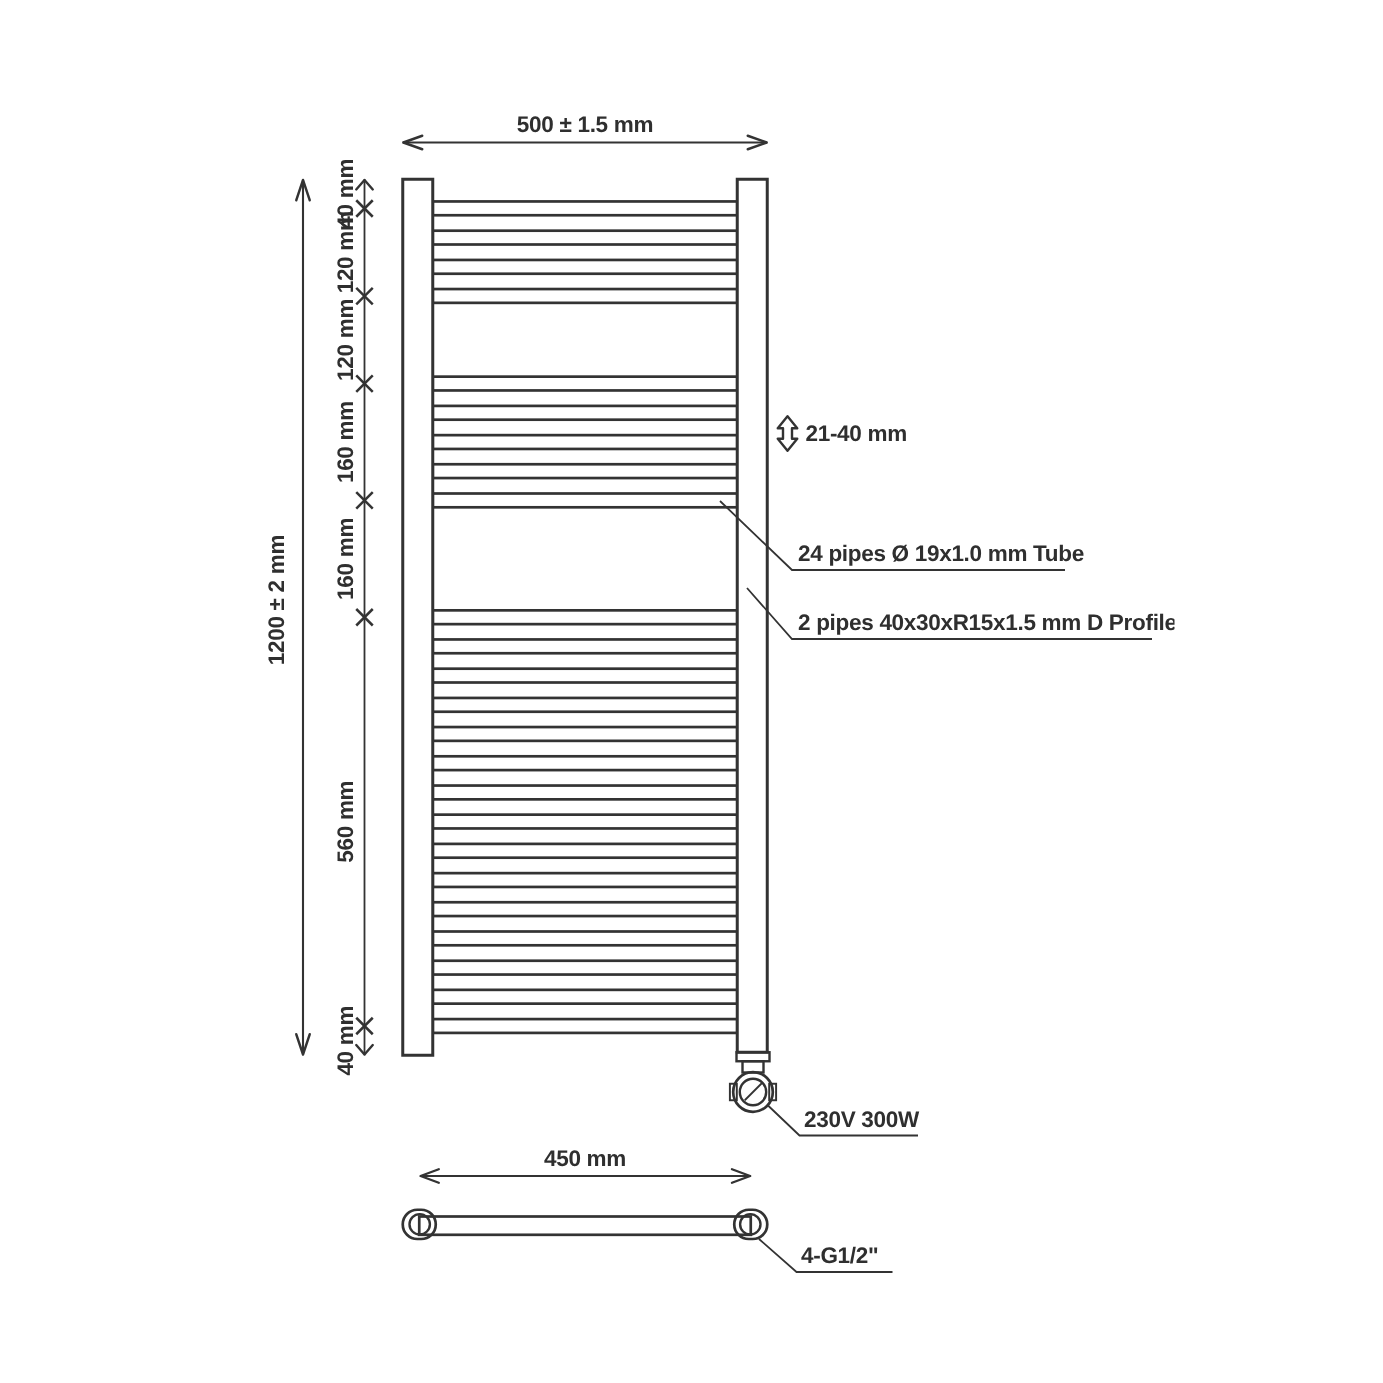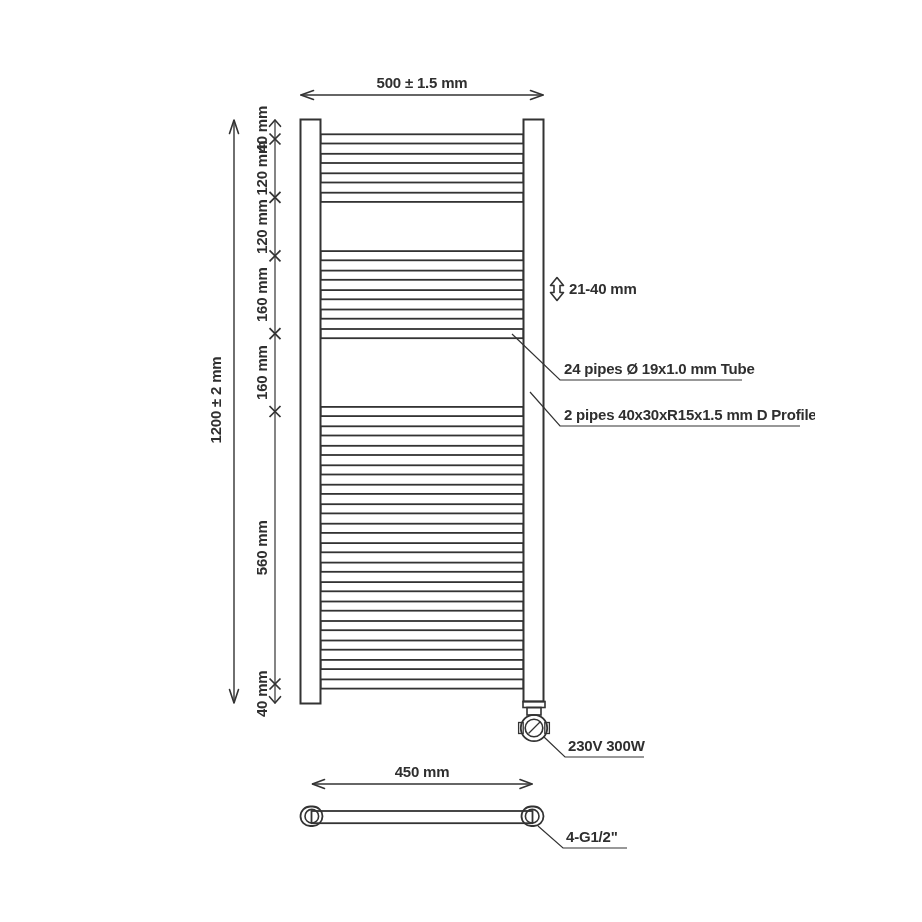--- a/index.html
+++ b/index.html
@@ -1,21 +1,21 @@
 <!DOCTYPE html>
 <html style="--line: #333333; --text: #2f2f2f; --bg: #ffffff;"><head>
 <meta charset="utf-8">
 <style>
   :root{
     --line:#333333;
     --text:#2f2f2f;
     --bg:#ffffff;
   }
   html,body{margin:0;padding:0;background:var(--bg);}
-  .canvas{position:relative;width:783px;height:922px;background:var(--bg);overflow:hidden;margin-left:32px;}
+  .canvas{position:relative;width:783px;height:922px;background:var(--bg);overflow:hidden;}
   svg{display:block;}
   svg text{
     font-family:"Liberation Sans","DejaVu Sans",sans-serif;
     font-size:15px;
     font-weight:600;
     letter-spacing:-0.2px;
     fill:var(--text);
   }
   .ln{stroke:var(--line);fill:none;}
   .thin{stroke-width:1.2;}

